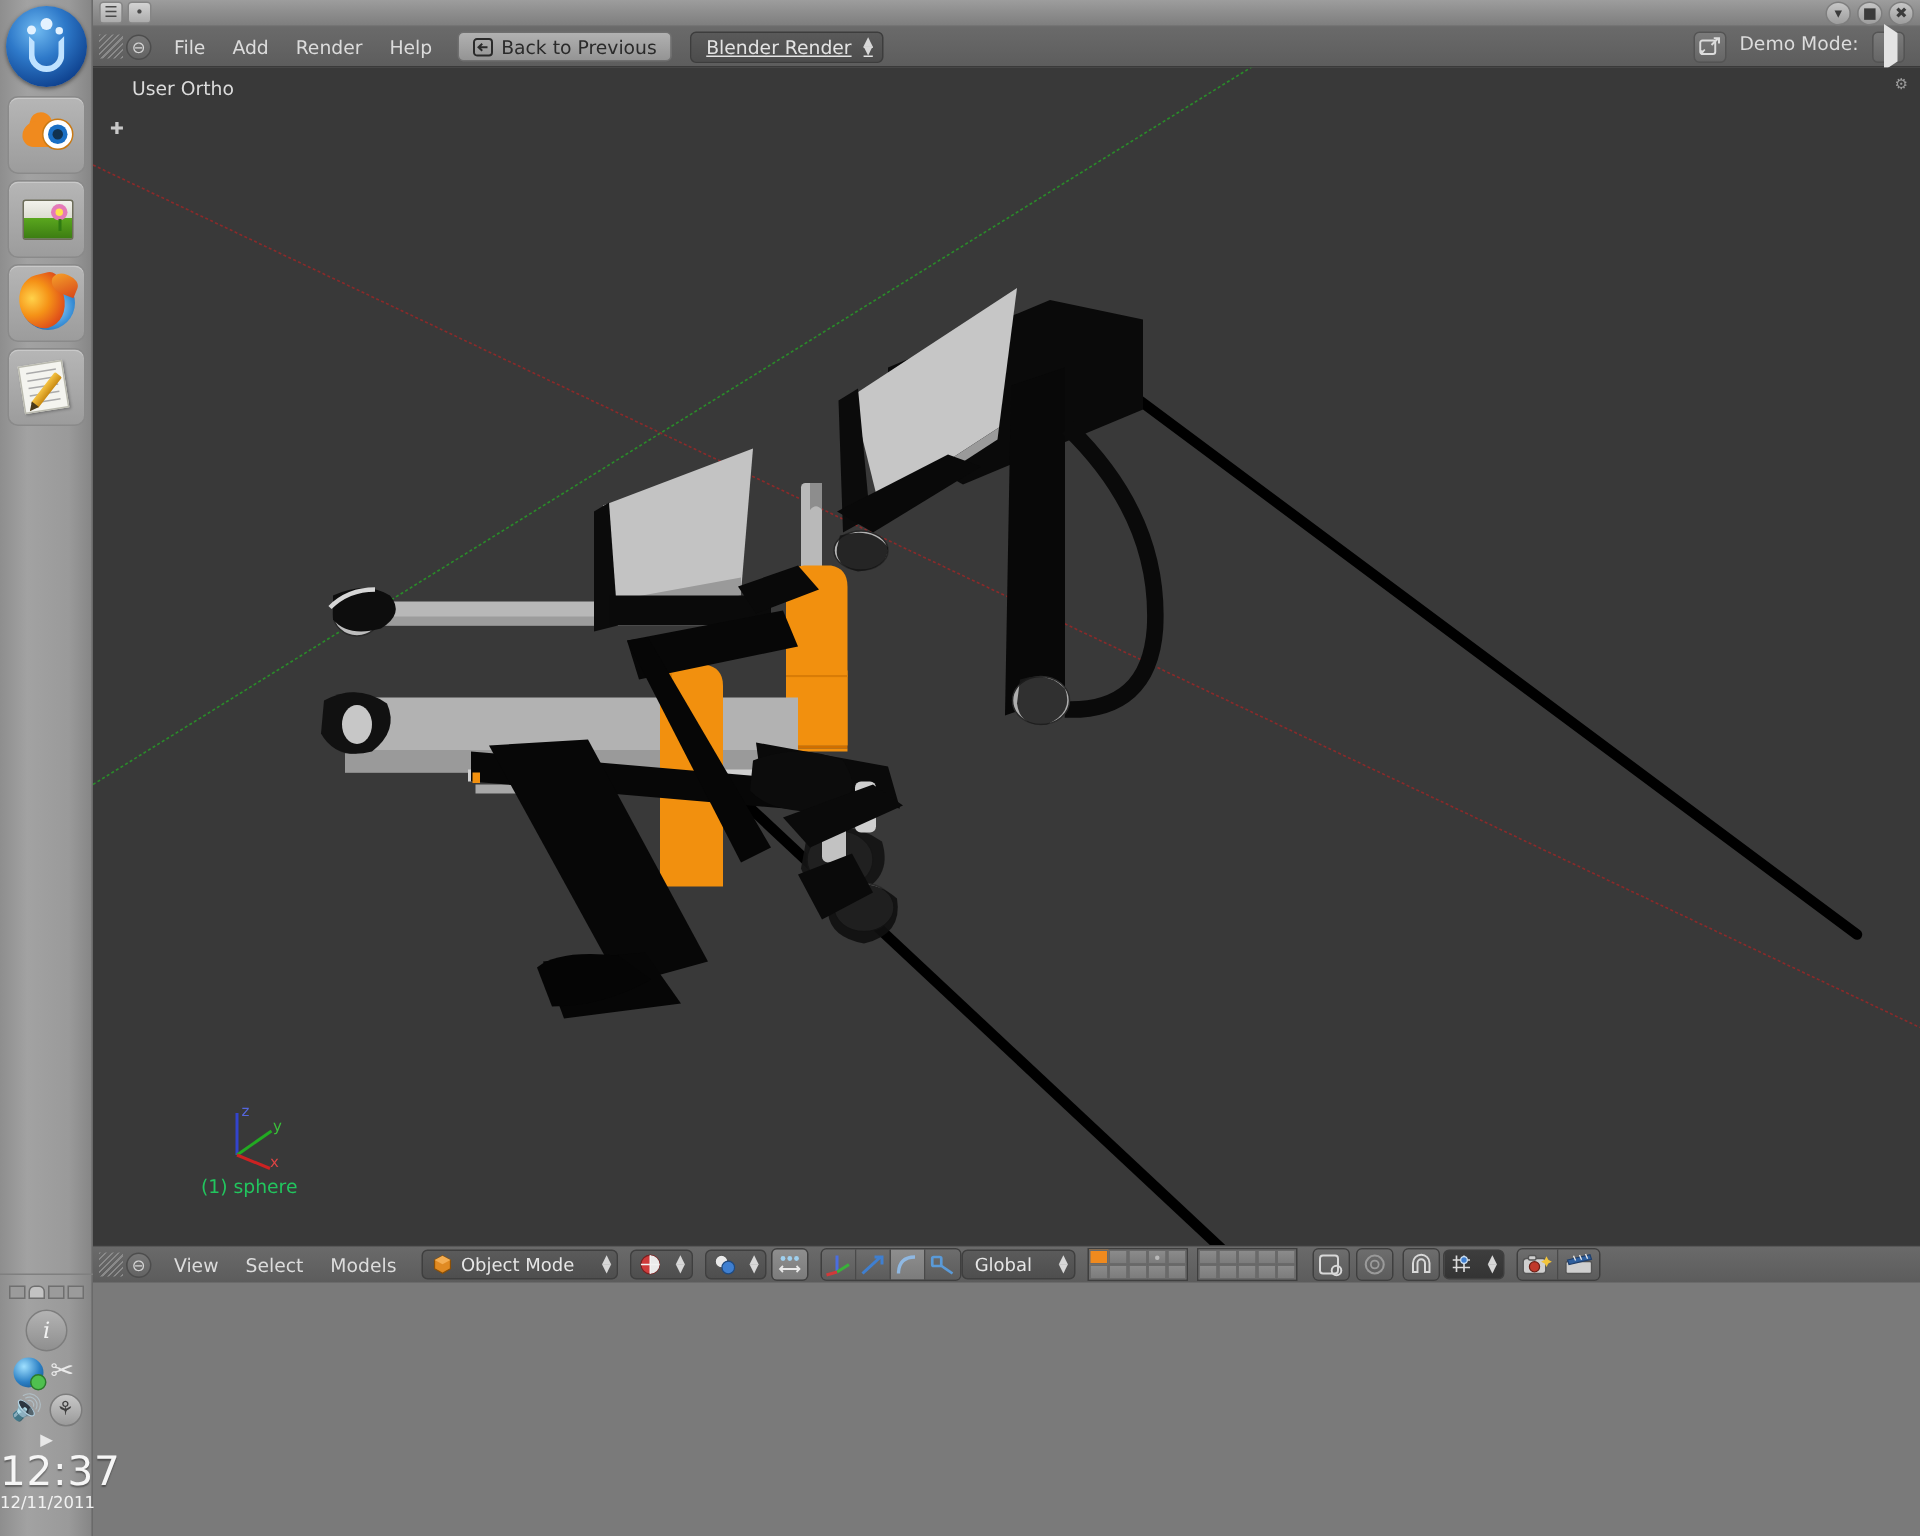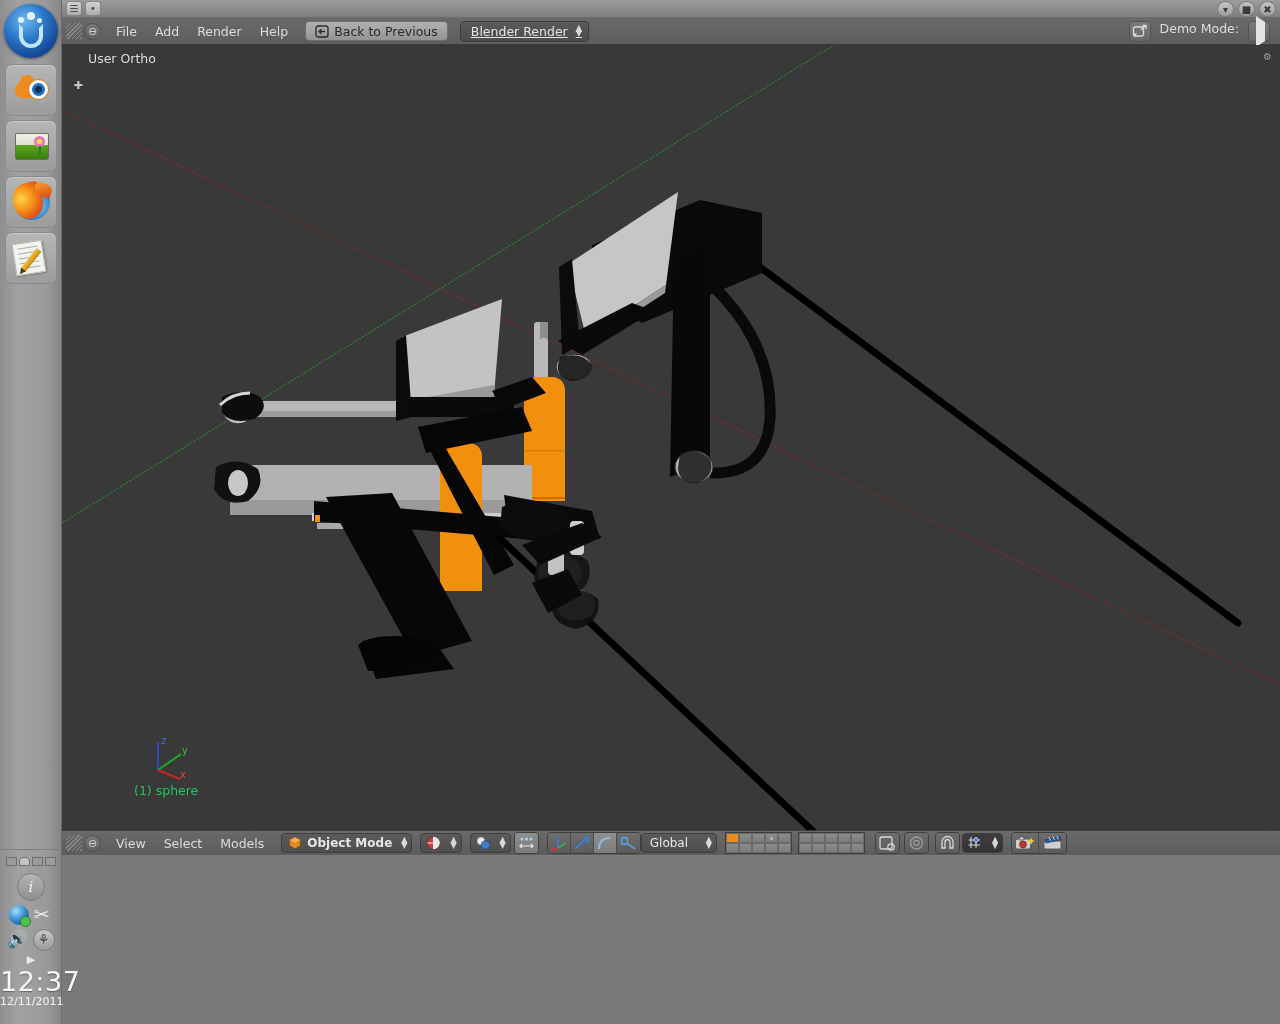--- a/index.html
+++ b/index.html
@@ -424,21 +424,21 @@
       <div class="menu-item">Select</div>
       <div class="menu-item">Models</div>
 
       <div class="vp-dd" style="padding:0 4px 0 6px;">
         <span style="margin-right:5px;">
           <svg width="14" height="14" viewBox="0 0 14 14">
             <path d="M7 1.2 L12.3 4 V9.8 L7 12.8 L1.7 9.8 V4 Z" fill="#e08a22" stroke="#8a4f06" stroke-width=".8"></path>
             <path d="M7 1.2 L12.3 4 L7 6.9 L1.7 4 Z" fill="#f3ad52"></path>
           </svg>
         </span>
-        <span style="min-width:86px;font-weight:bold;">Object Mode</span>
+        <span style="min-width:86px;">Object Mode</span>
         <span class="updown">
             <span>▲</span>
             <span>▼</span>
           </span>
       </div>
 
       <div class="vp-dd">
         <span>
           <svg width="17" height="16" viewBox="0 0 17 16">
             <circle cx="8.5" cy="8" r="6.2" fill="#cf3b3b" stroke="#7a1f1f" stroke-width=".8"></circle>

